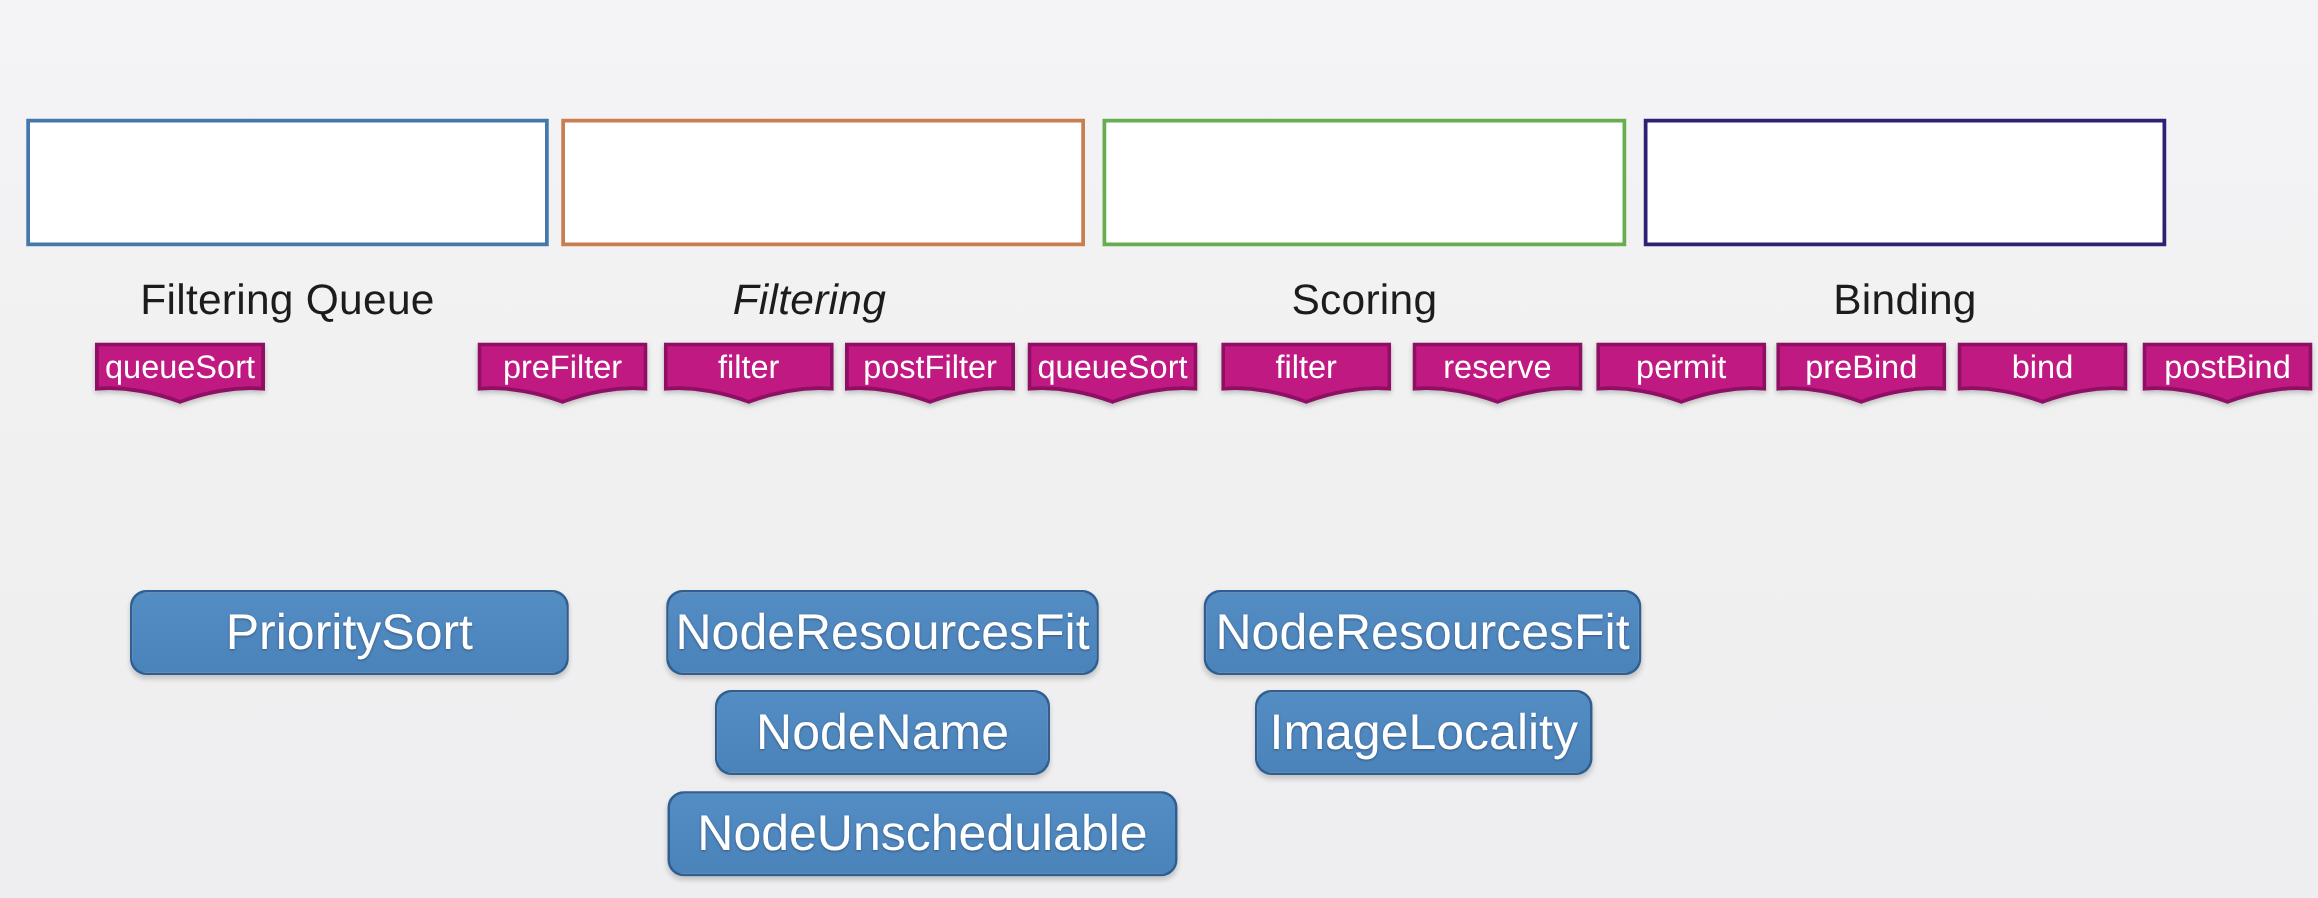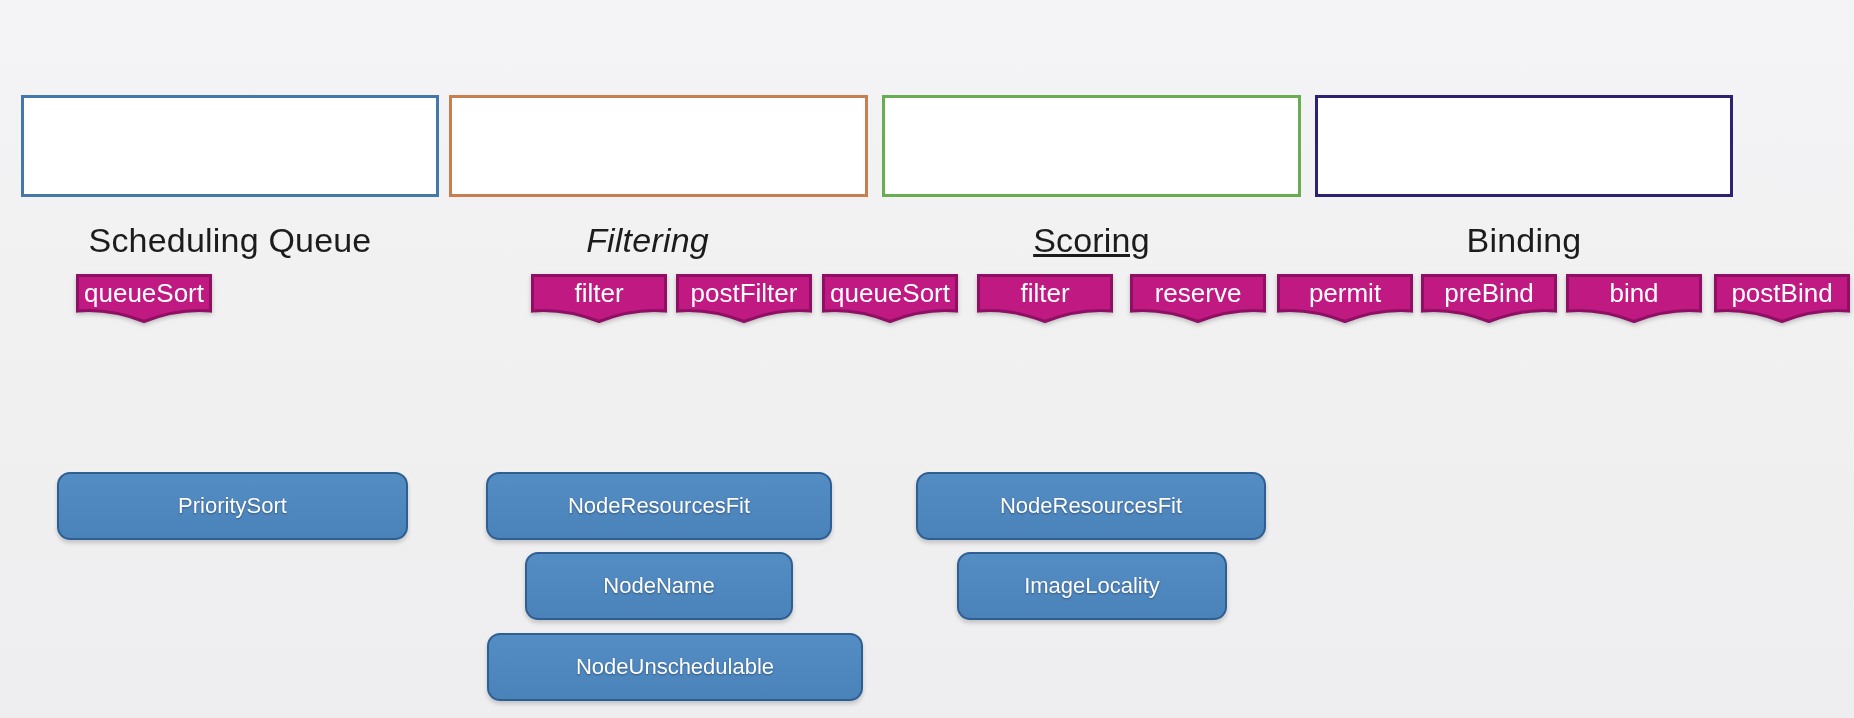--- a/index.html
+++ b/index.html
@@ -27,67 +27,74 @@
   
   .stage-label{
     position:absolute;
     top:218px;height:44px;
     display:flex;align-items:center;justify-content:center;
     font-size:34px;color:#1c1c1c;
     letter-spacing:0.2px;
   }
   .lbl-queue {left:21px;  width:418px;}
   .lbl-filter{left:438px; width:419px;font-style:italic;}
-  .lbl-score {left:882px; width:419px;text-decoration:underline;}
+  .lbl-score {left:882px; width:419px;}
   .lbl-bind  {left:1315px;width:418px;}
   
   .badge{
     position:absolute;
     top:274px;width:136px;height:50px;
     filter:drop-shadow(0 2px 2px rgba(0,0,0,0.22));
   }
   .badge svg{position:absolute;left:0;top:0;width:100%;height:100%;}
   .badge .badge-label{
     position:absolute;left:0;top:3px;width:100%;height:33px;
     display:flex;align-items:center;justify-content:center;
     font-size:26px;color:#ffffff;
   }
   
   .plugin{
     position:absolute;height:68px;
     background:linear-gradient(180deg,#548cc4 0%,#4a82ba 100%);
     border:2.5px solid #2f5f91;
     border-radius:13px;
     display:flex;align-items:center;justify-content:center;
-    font-size:22px;color:#ffffff;
+    font-size:40px;color:#ffffff;
     text-shadow:0 1px 2px rgba(0,0,0,0.35);
     box-shadow:0 3px 4px rgba(0,0,0,0.18);
     box-sizing:border-box;
+    margin-left:47px;
   }
 </style>
 </head>
 <body>
 
 <div class="canvas">
 
   <div class="stage-box box-queue" style="border-color: rgb(68, 120, 171);"></div>
   <div class="stage-box box-filter" style="border-color: rgb(200, 126, 79);"></div>
   <div class="stage-box box-score" style="border-color: rgb(104, 173, 80);"></div>
   <div class="stage-box box-bind" style="border-color: rgb(46, 33, 115);"></div>
 
-  <div class="stage-label lbl-queue">Scheduling Queue</div>
+  <div class="stage-label lbl-queue">Filtering Queue</div>
   <div class="stage-label lbl-filter">Filtering</div>
   <div class="stage-label lbl-score">Scoring</div>
   <div class="stage-label lbl-bind">Binding</div>
 
   <div class="badge" style="left:76px">
     <svg viewBox="0 0 136 50" preserveAspectRatio="none">
         <path d="M1.5,1.5 L134.5,1.5 L134.5,37 C111,35 86,40.5 68,47.5 C50,40.5 25,35 1.5,37 Z" fill="#c01a82" stroke="#8e0f63" stroke-width="3"></path>
       </svg>
     <span class="badge-label">queueSort</span>
+  </div>
+  <div class="badge" style="left:382px">
+    <svg viewBox="0 0 136 50" preserveAspectRatio="none">
+        <path d="M1.5,1.5 L134.5,1.5 L134.5,37 C111,35 86,40.5 68,47.5 C50,40.5 25,35 1.5,37 Z" fill="#c01a82" stroke="#8e0f63" stroke-width="3"></path>
+      </svg>
+    <span class="badge-label">preFilter</span>
   </div>
   <div class="badge" style="left:676px">
     <svg viewBox="0 0 136 50" preserveAspectRatio="none">
         <path d="M1.5,1.5 L134.5,1.5 L134.5,37 C111,35 86,40.5 68,47.5 C50,40.5 25,35 1.5,37 Z" fill="#c01a82" stroke="#8e0f63" stroke-width="3"></path>
       </svg>
     <span class="badge-label">postFilter</span>
   </div>
   <div class="badge" style="left:531px">
     <svg viewBox="0 0 136 50" preserveAspectRatio="none">
         <path d="M1.5,1.5 L134.5,1.5 L134.5,37 C111,35 86,40.5 68,47.5 C50,40.5 25,35 1.5,37 Z" fill="#c01a82" stroke="#8e0f63" stroke-width="3"></path>
@@ -137,15 +144,15 @@
     <span class="badge-label">postBind</span>
   </div>
 
   <div class="plugin" style="left:57px;  top:472px;width:351px">PrioritySort</div>
   <div class="plugin" style="left:486px; top:472px;width:346px">NodeResourcesFit</div>
   <div class="plugin" style="left:916px; top:472px;width:350px">NodeResourcesFit</div>
 
   <div class="plugin" style="left:525px; top:552px;width:268px">NodeName</div>
   <div class="plugin" style="left:957px; top:552px;width:270px">ImageLocality</div>
 
-  <div class="plugin" style="left:487px; top:633px;width:376px">NodeUnschedulable</div>
+  <div class="plugin" style="left:487px; top:633px;width:408px">NodeUnschedulable</div>
 
 </div>
 
 </body></html>

